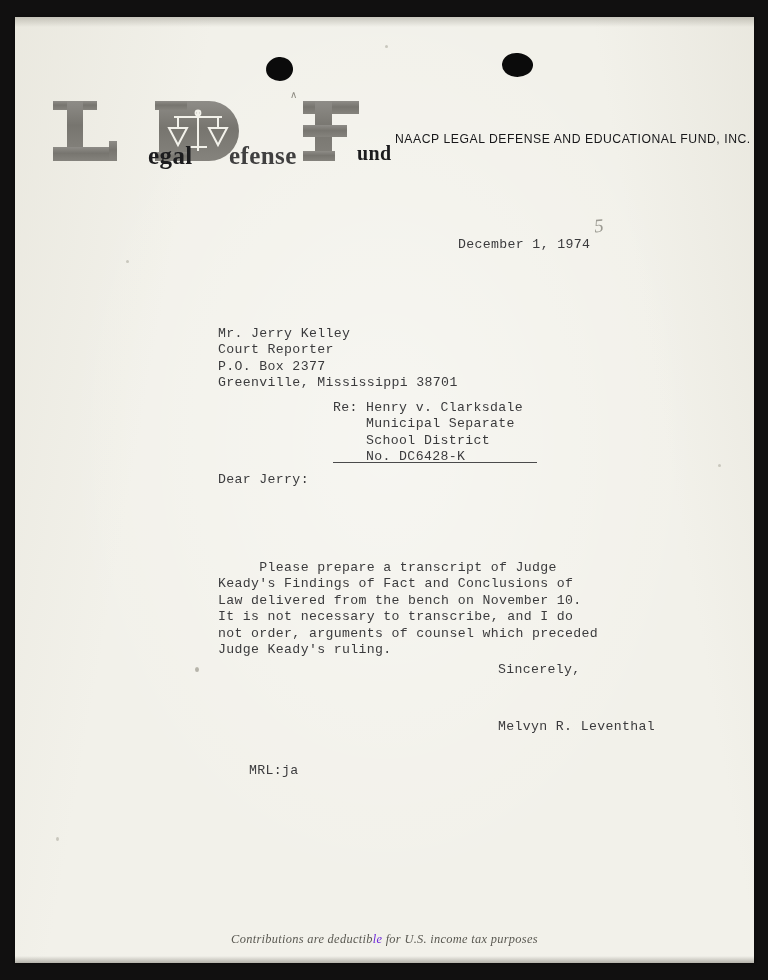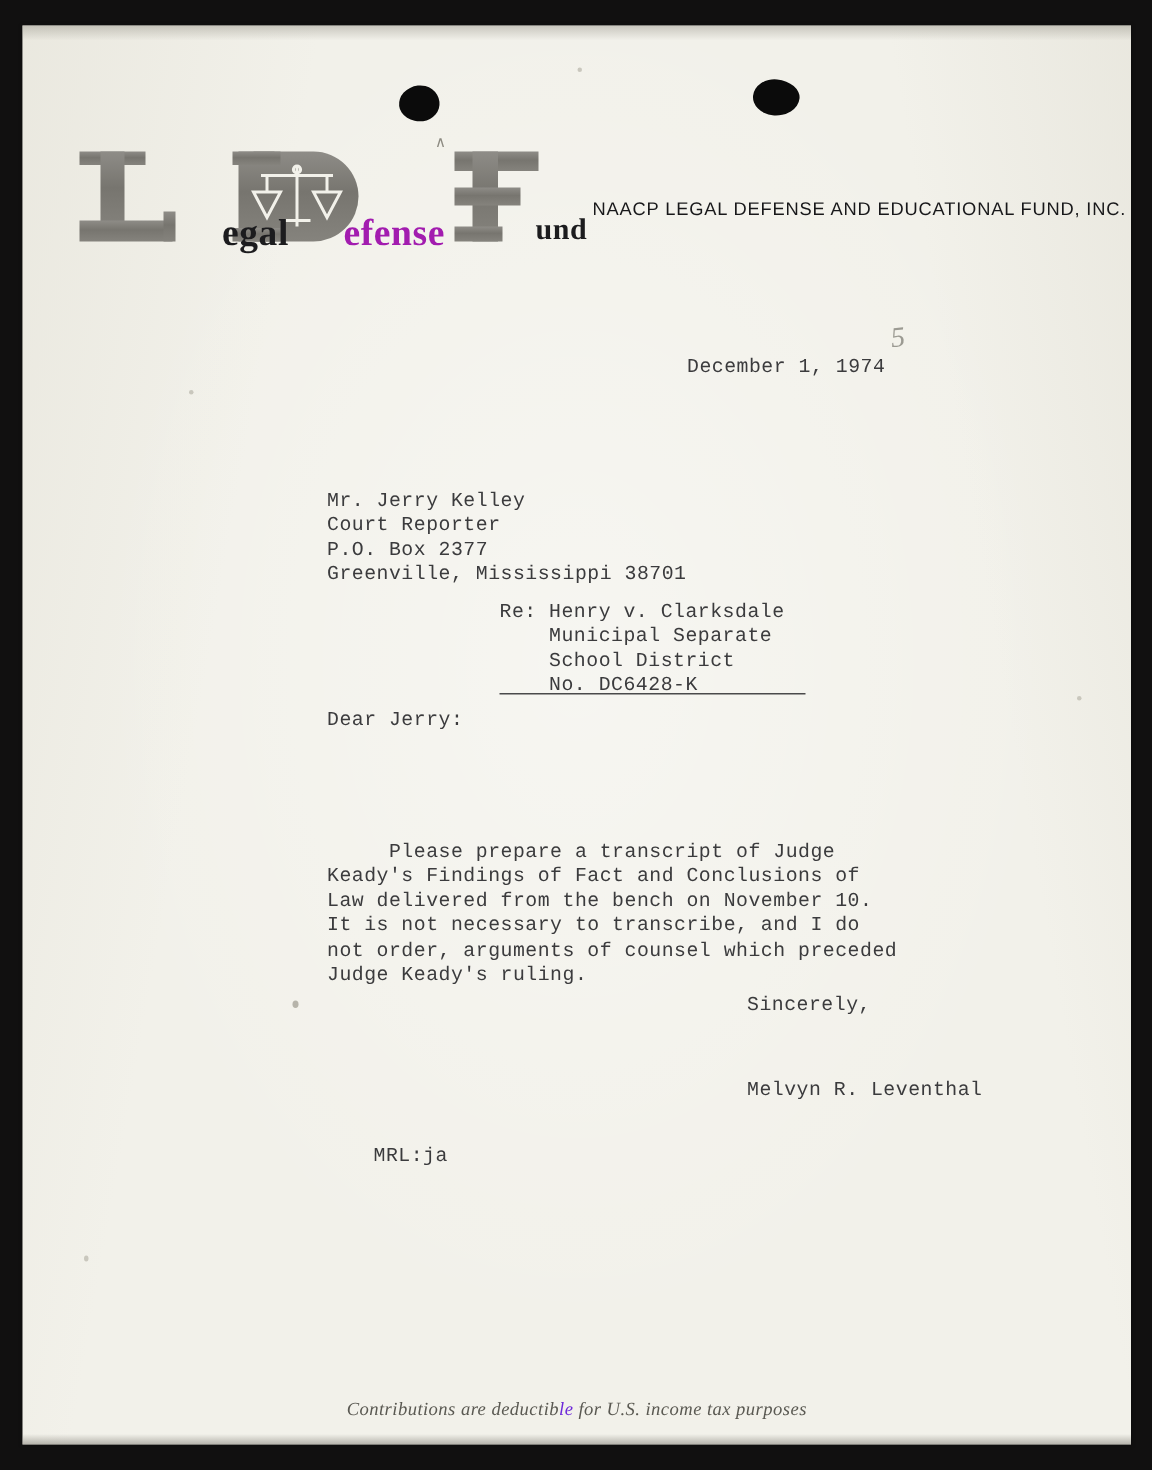--- a/index.html
+++ b/index.html
@@ -249,21 +249,21 @@
             <rect x="252" y="4" width="56" height="13"></rect>
             <rect x="264" y="4" width="17" height="60"></rect>
             <rect x="252" y="28" width="44" height="12"></rect>
             <rect x="252" y="54" width="32" height="10"></rect>
           </g>
         </svg>
 
         <div style="position:absolute;left:60px;top:45px;font-family:'Liberation Serif',serif;
                     font-weight:bold;font-size:25px;color:#1c1c1e;letter-spacing:0.4px;margin-left:37px;">egal</div>
         <div style="position:absolute;left:178px;top:45px;font-family:'Liberation Serif',serif;
-                    font-weight:bold;font-size:25px;color:#a21caf;letter-spacing:0.4px;">efense</div>
+                    font-weight:bold;font-size:25px;color:#404040;letter-spacing:0.4px;">efense</div>
         <div style="position:absolute;left:306px;top:45px;font-family:'Liberation Serif',serif;
                     font-weight:bold;font-size:20px;color:#1c1c1e;letter-spacing:0.4px;">und</div>
       </div>
 
       <div id="org-block">
         <div id="org-name">NAACP LEGAL DEFENSE AND EDUCATIONAL FUND, INC.</div>
       </div>
     </div>
 
     <div class="tw" id="date-line">December 1, 1974</div>

